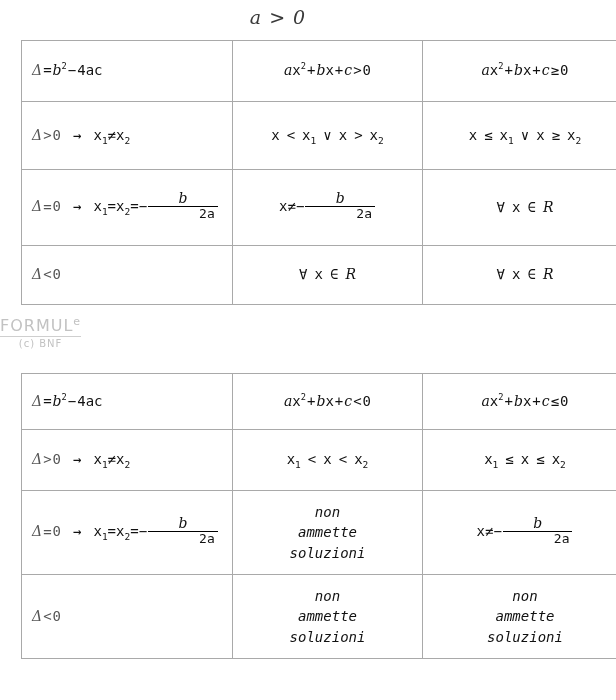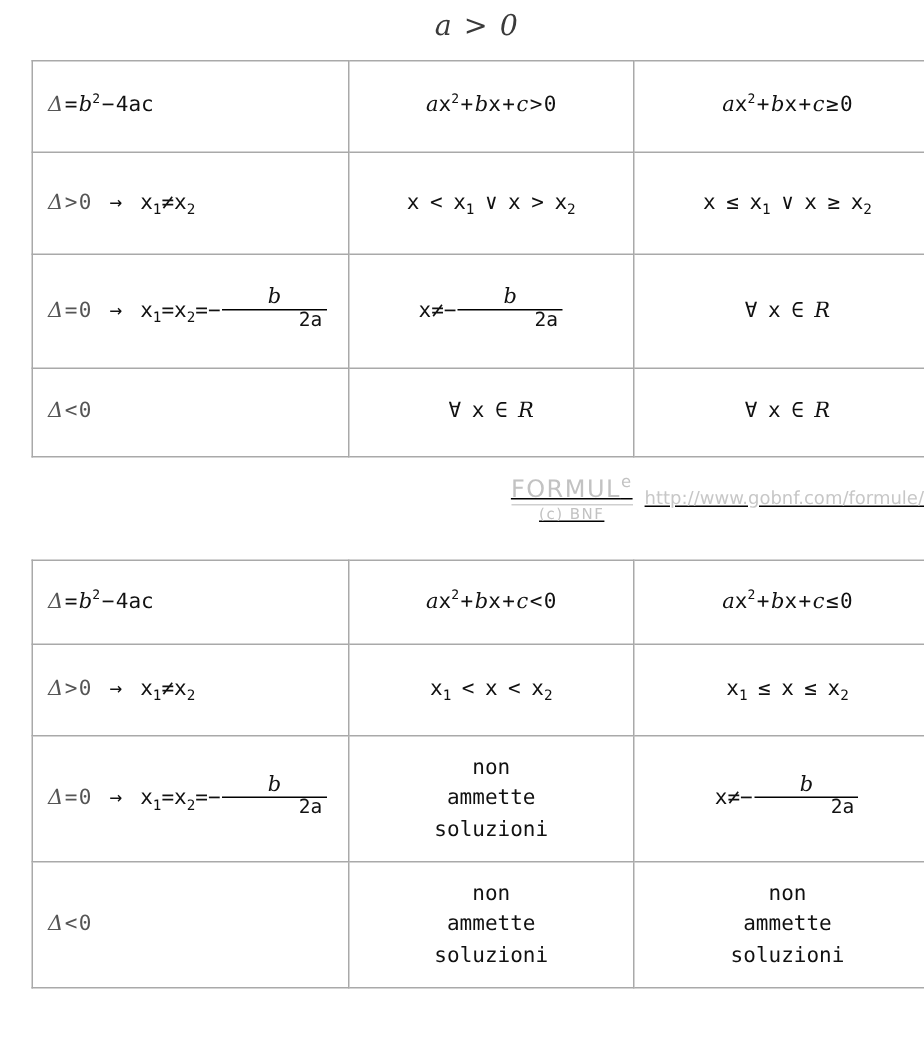--- a/index.html
+++ b/index.html
@@ -21,21 +21,20 @@
     position: absolute;
     left: 0;
     top: 6px;
     width: 556px;
     text-align: center;
     font-family: "DejaVu Serif", serif;
     font-style: italic;
     font-size: 19px;
     color: #3a3a3a;
     letter-spacing: 1px;
-    padding-left: 40px;
   }
 
   
   .tbl {
     position: absolute;
     left: 21px;
     width: 606px;
     border-collapse: collapse;
     table-layout: fixed;
   }
@@ -104,40 +103,40 @@
     display: block;
     padding: 0px 3px 0 3px;
     font-size: 13px;
     line-height: 1.15;
     font-family: "DejaVu Sans Mono", monospace;
     margin-left: 48px;
   }
 
   .nosol {
     font-family: "DejaVu Sans Mono", monospace;
+    font-style: italic;
     font-size: 14px;
     line-height: 1.45;
     color: #111;
   }
   .nosol span { display: block; }
 
   .delta { color: #555; }
 
   
   .watermark {
     position: absolute;
     left: 0;
     top: 316px;
     width: 616px;
     height: 40px;
     display: flex;
     align-items: flex-start;
-    justify-content: flex-end;
+    justify-content: space-between;
     gap: 8px;
-    text-decoration: underline;
   }
   .logo {
     display: inline-block;
     text-align: center;
     color: #c2c2c2;
     font-family: "DejaVu Sans", sans-serif;
   }
   .logo .top {
     display: block;
     font-size: 16px;
@@ -225,21 +224,20 @@
       </td>
     </tr>
   </tbody>
 </table>
 
 <div class="watermark">
   <span class="logo">
     <span class="top"><span>FORMUL</span><span class="e">e</span></span>
     <span class="bot">(c) BNF</span>
   </span>
-  <span class="wm-url">http://www.gobnf.com/formule/</span>
 </div>
 
 <table class="tbl" style="top:373px;">
   <colgroup>
       <col class="c1">
       <col class="c2">
       <col class="c3">
     </colgroup>
   <tbody>
 

